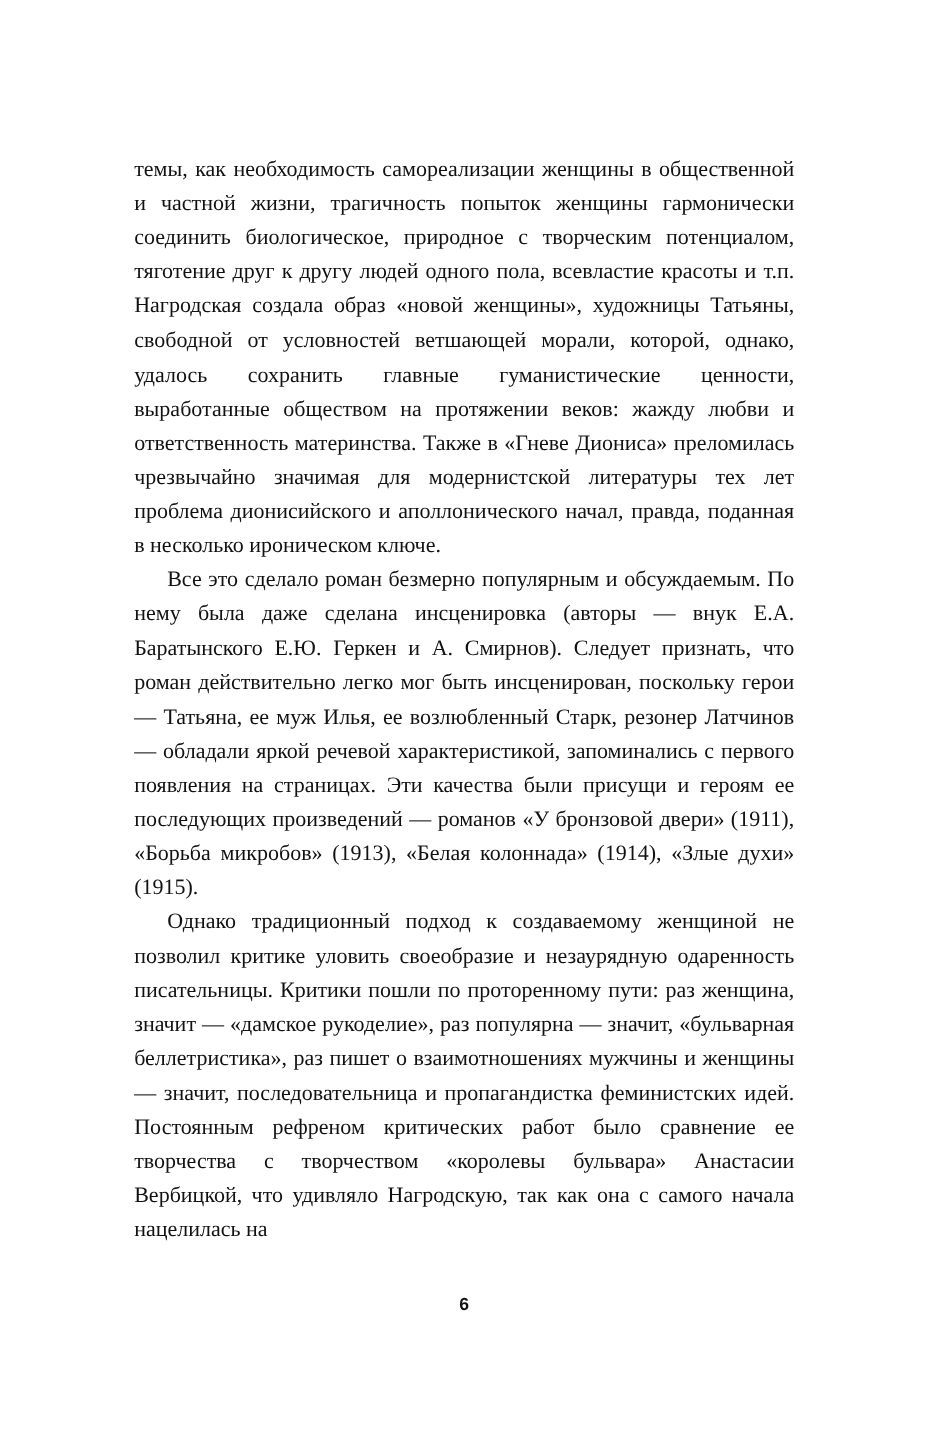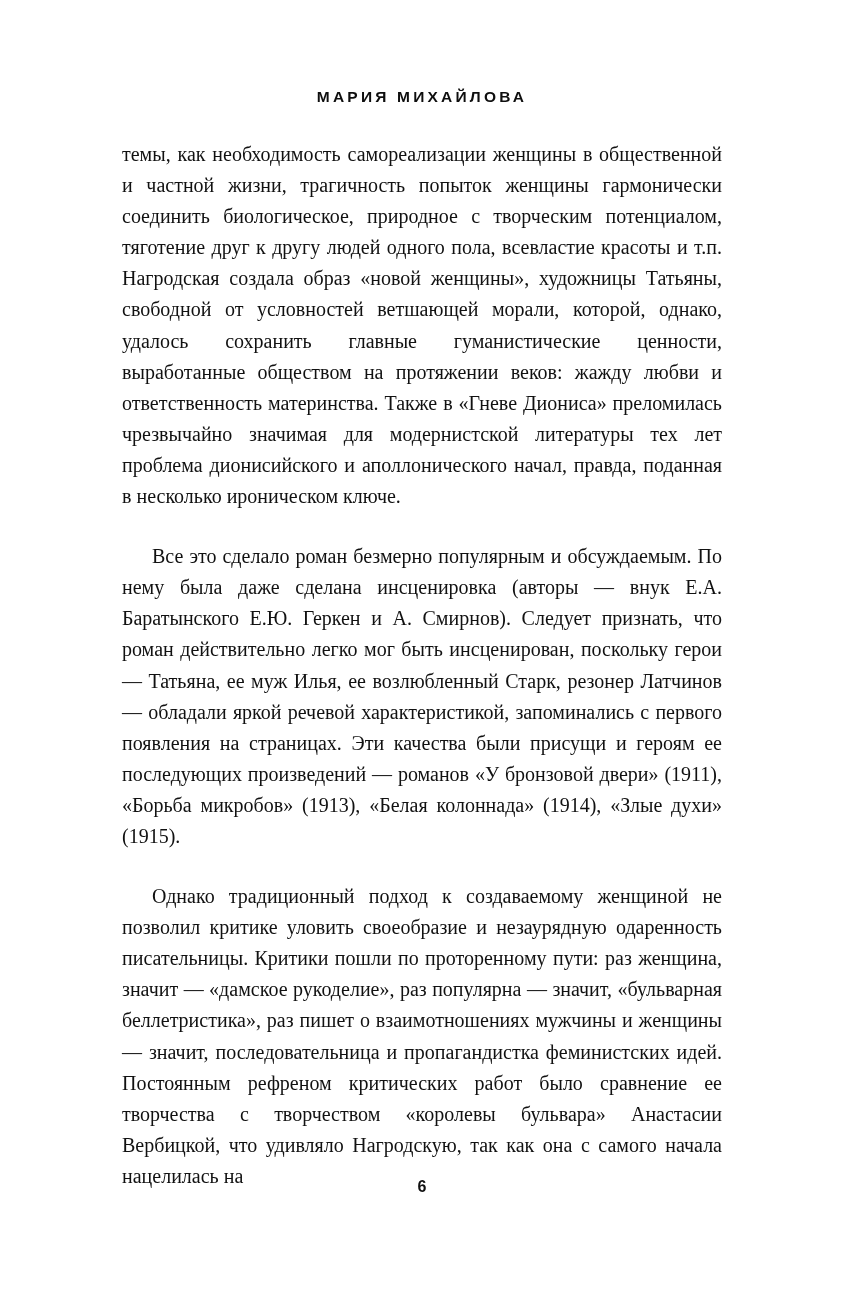--- a/index.html
+++ b/index.html
@@ -44,40 +44,38 @@
     text-justify: inter-word;
     color: #111111;
     hyphens: manual;
   }
   .body-text p {
     margin: 0;
     text-indent: 0;
   }
   .body-text p.indent {
     text-indent: 30px;
-    margin-top: 29px;
   }
   .folio {
     position: absolute;
     top: 1178px;
     left: 0;
     width: 844px;
     text-align: center;
     font-family: "Liberation Sans", sans-serif;
     font-weight: bold;
     font-size: 16px;
     color: #101010;
   }
 </style>
 </head>
 <body>
 
 <div class="page">
 
-  <div class="running-head">МАРИЯ МИХАЙЛОВА</div>
 
   <div class="body-text">
     <p>темы, как необходимость самореализации женщины в обще­ственной и частной жизни, трагичность попыток женщины гармонически соединить биологическое, природное с творче­ским потенциалом, тяготение друг к другу людей одного по­ла, всевластие красоты и т.п. Нагродская создала образ «но­вой женщины», художницы Татьяны, свободной от условностей ветшающей морали, которой, однако, удалось сохранить глав­ные гуманистические ценности, выработанные обществом на протяжении веков: жажду любви и ответственность материн­ства. Также в «Гневе Диониса» преломилась чрезвычайно зна­чимая для модернистской литературы тех лет проблема дио­нисийского и аполлонического начал, правда, поданная в не­сколько ироническом ключе.</p>
     <p class="indent">Все это сделало роман безмерно популярным и обсужда­емым. По нему была даже сделана инсценировка (авторы — внук Е.А. Баратынского Е.Ю. Геркен и А. Смирнов). Следует признать, что роман действительно легко мог быть инсцениро­ван, поскольку герои — Татьяна, ее муж Илья, ее возлюбленный Старк, резонер Латчинов — обладали яркой речевой характе­ристикой, запоминались с первого появления на страницах. Эти качества были присущи и героям ее последующих произ­ведений — романов «У бронзовой двери» (1911), «Борьба ми­кробов» (1913), «Белая колоннада» (1914), «Злые духи» (1915).</p>
     <p class="indent">Однако традиционный подход к создаваемому женщиной не позволил критике уловить своеобразие и незаурядную одарен­ность писательницы. Критики пошли по проторенному пути: раз женщина, значит — «дамское рукоделие», раз популярна — значит, «бульварная беллетристика», раз пишет о взаимотно­шениях мужчины и женщины — значит, последовательница и пропагандистка феминистских идей. Постоянным рефре­ном критических работ было сравнение ее творчества с твор­чеством «королевы бульвара» Анастасии Вербицкой, что удив­ляло Нагродскую, так как она с самого начала нацелилась на</p>
   </div>
 
   <div class="folio">6</div>
 
 </div>

